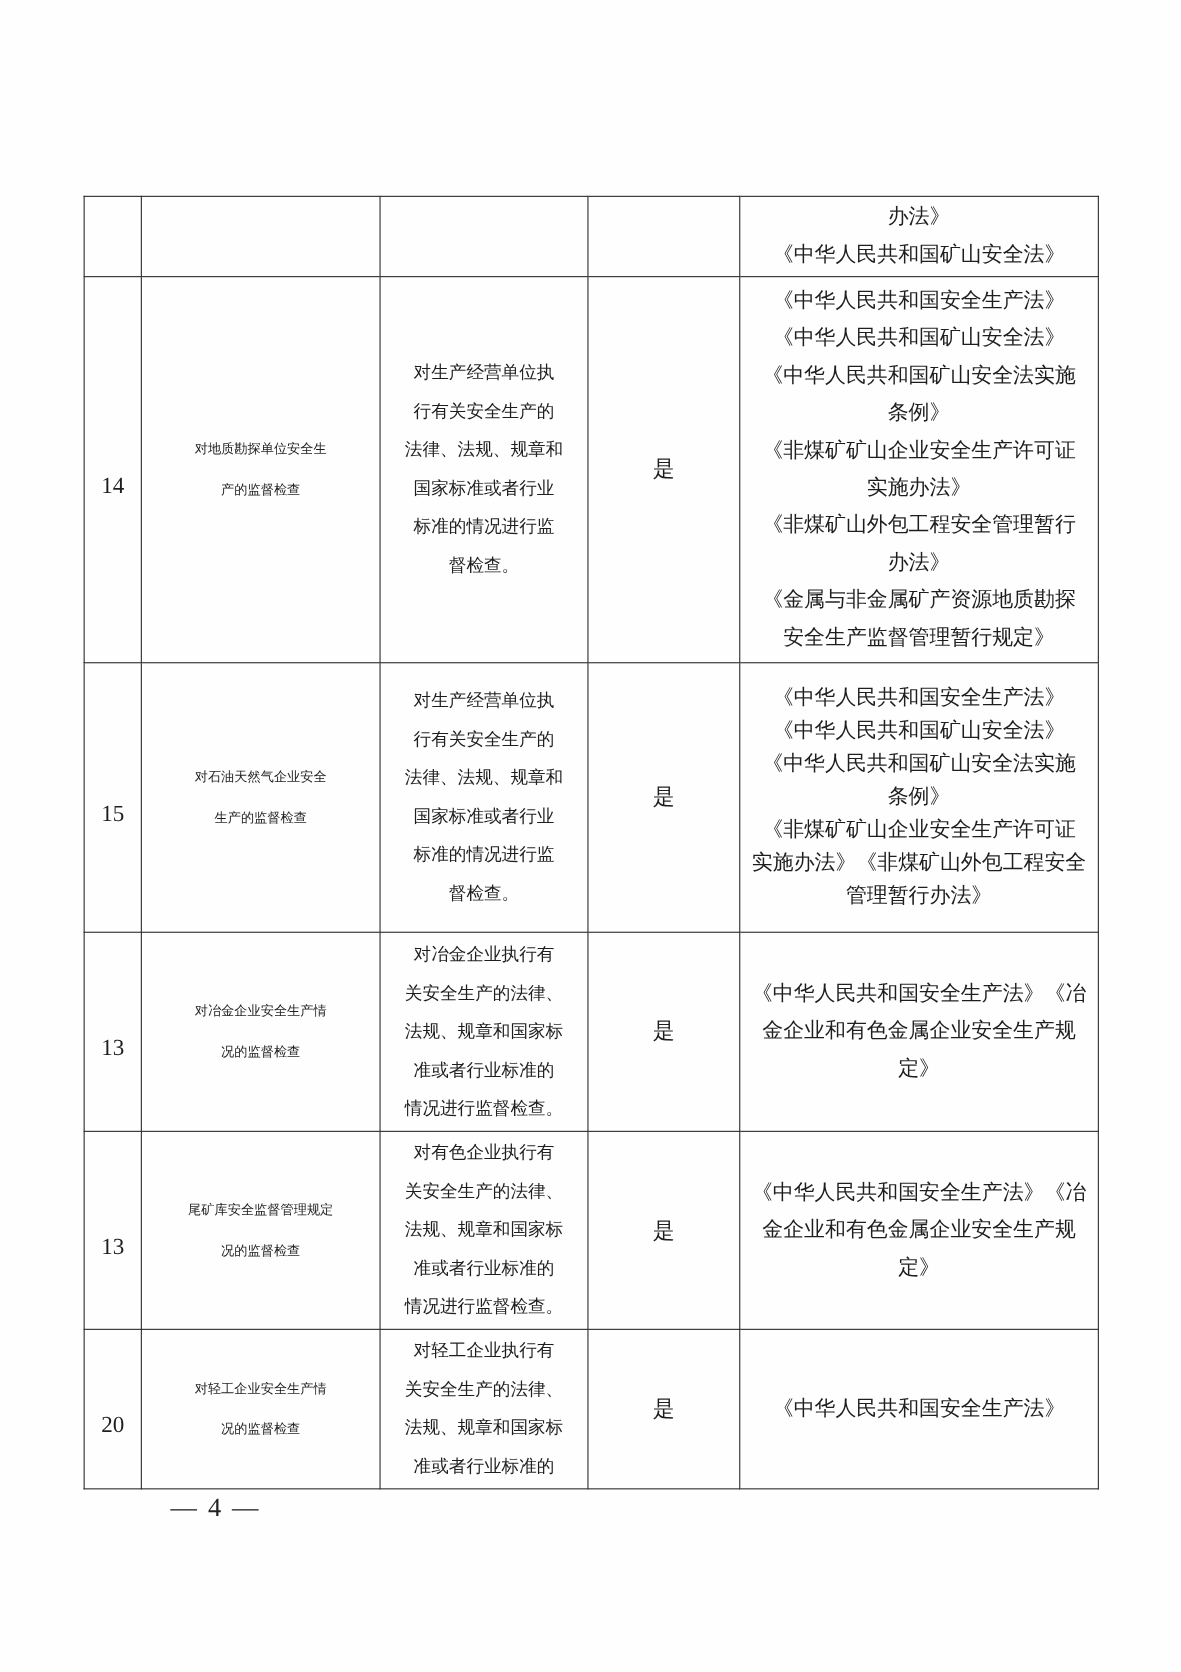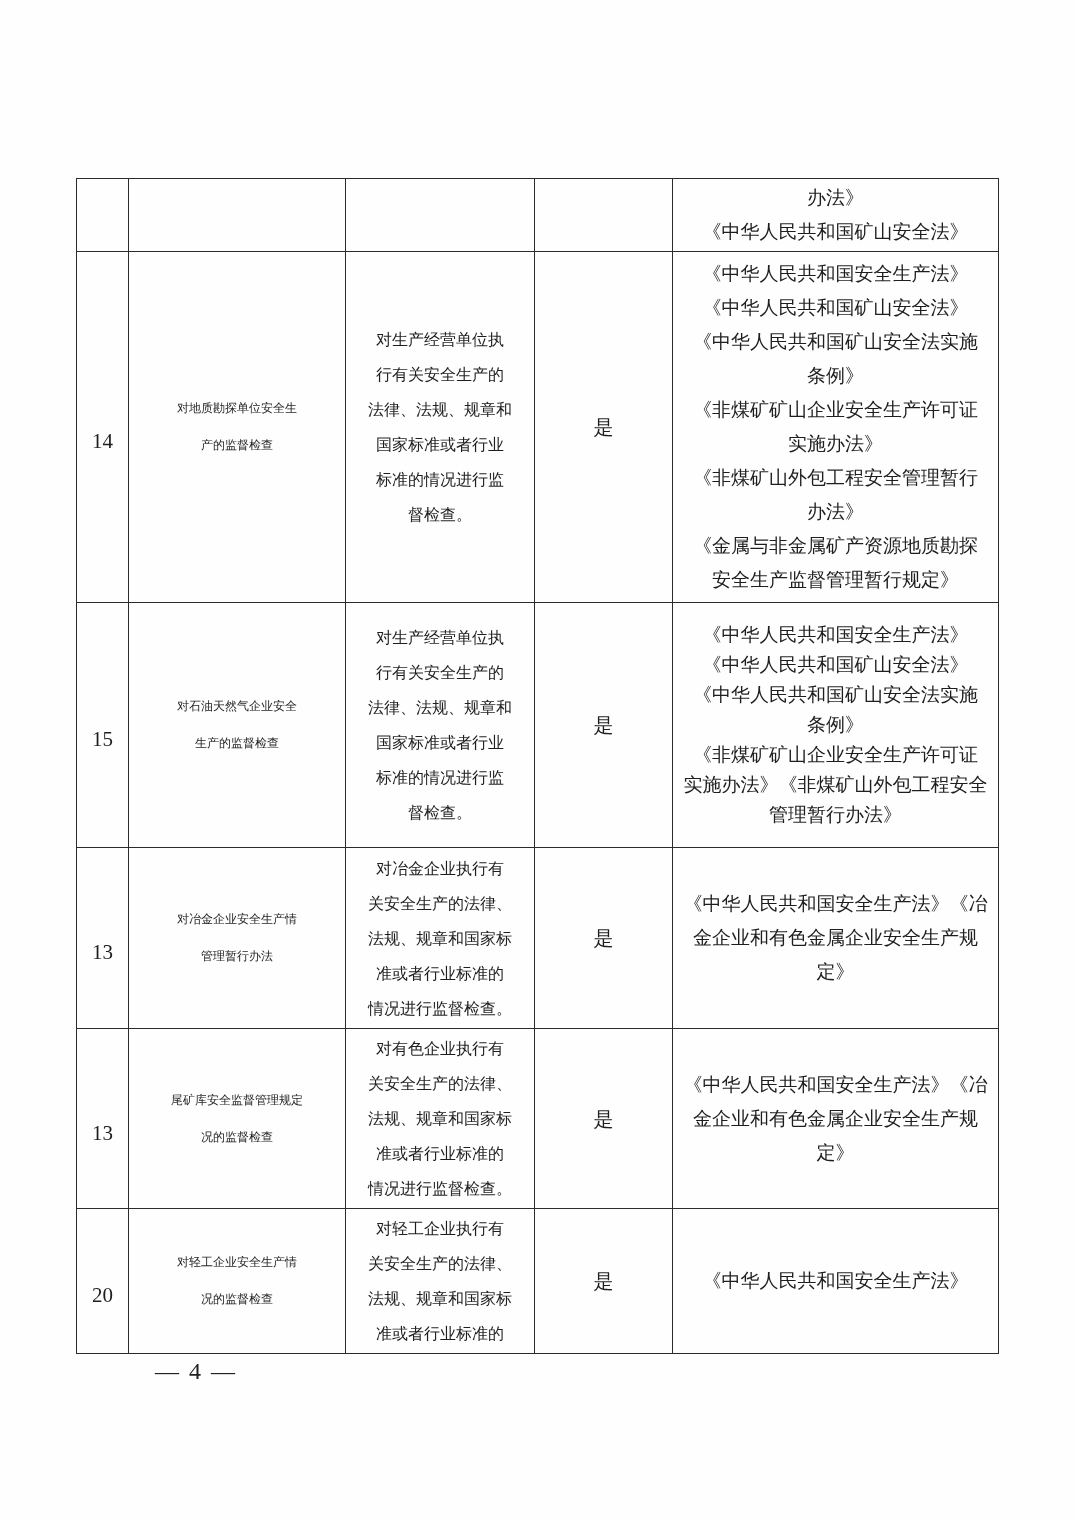--- a/index.html
+++ b/index.html
@@ -135,21 +135,21 @@
             <div class="legal-item">《中华人民共和国矿山安全法实施
 条例》</div>
             <div class="legal-item">《非煤矿矿山企业安全生产许可证
 实施办法》《非煤矿山外包工程安全
 管理暂行办法》</div>
           </td>
         </tr>
         <tr>
           <td><span class="cell-text serial-text">13</span></td>
           <td><span class="cell-text item-text">对冶金企业安全生产情
-管理暂行办法</span></td>
+况的监督检查</span></td>
           <td><span class="cell-text content-text">对冶金企业执行有
 关安全生产的法律、
 法规、规章和国家标
 准或者行业标准的
 情况进行监督检查。</span></td>
           <td><span class="cell-text apply-text">是</span></td>
           <td>
             <div class="legal-item">《中华人民共和国安全生产法》《冶
 金企业和有色金属企业安全生产规
 定》</div>

